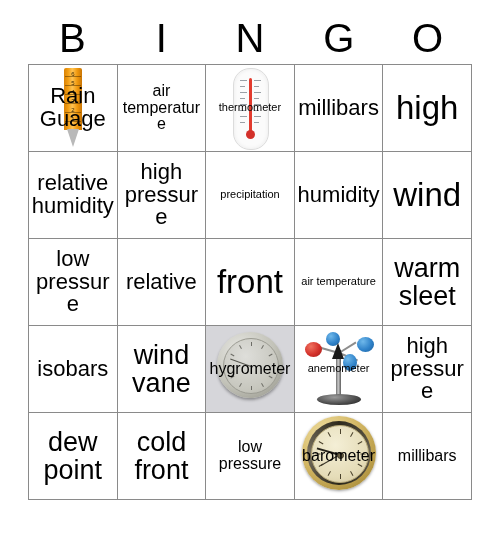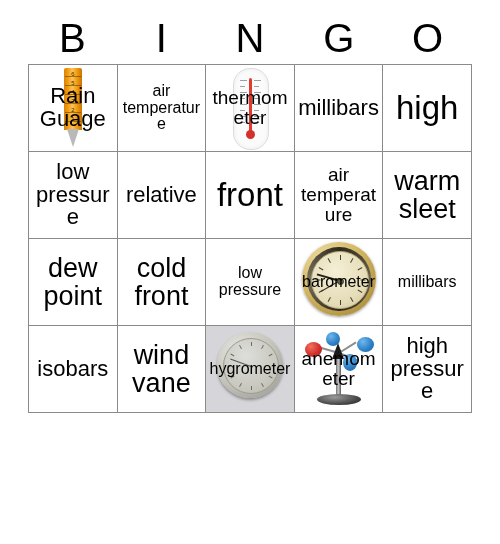--- a/index.html
+++ b/index.html
@@ -81,21 +81,21 @@
     box-sizing: border-box;
     line-height: 1.04;
     word-wrap: break-word;
     color: #000;
   }
   
   .fs-xl  { font-size: 33px; }
   .fs-lg  { font-size: 27px; }
   .fs-md  { font-size: 22px; }
   .fs-sm  { font-size: 16px; }
-  .fs-xs  { font-size: 19px; }
+  .fs-xs  { font-size: 11px; }
 
   
   
   .art-raingauge { position: relative; width: 24px; height: 84px; }
   .rg-tube {
     position: absolute; left: 3px; top: 2px;
     width: 18px; height: 62px;
     background: linear-gradient(90deg,#d98206 0%, #f29d12 22%, #ffc352 46%, #f0980d 74%, #c97504 100%);
     border-radius: 2px 2px 0 0;
   }
@@ -289,24 +289,51 @@
             <span class="cell-label fs-md">millibars</span>
           </div>
         </td>
         <td>
           <div class="cell-inner">
             <span class="cell-label fs-xl">high</span>
           </div>
         </td>
       </tr>
 
-
       <tr>
         <td>
           <div class="cell-inner">
+            <span class="cell-label fs-md">relative humidity</span>
+          </div>
+        </td>
+        <td>
+          <div class="cell-inner">
+            <span class="cell-label fs-md">high pressure</span>
+          </div>
+        </td>
+        <td>
+          <div class="cell-inner">
+            <span class="cell-label fs-xs">precipitation</span>
+          </div>
+        </td>
+        <td>
+          <div class="cell-inner">
+            <span class="cell-label fs-md">humidity</span>
+          </div>
+        </td>
+        <td>
+          <div class="cell-inner">
+            <span class="cell-label fs-xl">wind</span>
+          </div>
+        </td>
+      </tr>
+
+      <tr>
+        <td>
+          <div class="cell-inner">
             <span class="cell-label fs-md">low pressure</span>
           </div>
         </td>
         <td>
           <div class="cell-inner">
             <span class="cell-label fs-md">relative</span>
           </div>
         </td>
         <td>
           <div class="cell-inner">
@@ -314,20 +341,83 @@
           </div>
         </td>
         <td>
           <div class="cell-inner">
             <span class="cell-label fs-xs">air temperature</span>
           </div>
         </td>
         <td>
           <div class="cell-inner">
             <span class="cell-label fs-lg">warm sleet</span>
+          </div>
+        </td>
+      </tr>
+
+      <tr>
+        <td>
+          <div class="cell-inner">
+            <span class="cell-label fs-md">isobars</span>
+          </div>
+        </td>
+        <td>
+          <div class="cell-inner">
+            <span class="cell-label fs-lg">wind vane</span>
+          </div>
+        </td>
+        <td class="cell-bg-gray">
+          <div class="cell-inner">
+            <div class="cell-art">
+              <div class="art-hygro">
+                <div class="hy-bg"></div>
+                <div class="hy-rim"></div>
+                <div class="hy-face">
+                  <div class="hy-tick" style="transform:rotate(0deg)"></div>
+                  <div class="hy-tick" style="transform:rotate(30deg)"></div>
+                  <div class="hy-tick" style="transform:rotate(60deg)"></div>
+                  <div class="hy-tick" style="transform:rotate(90deg)"></div>
+                  <div class="hy-tick" style="transform:rotate(120deg)"></div>
+                  <div class="hy-tick" style="transform:rotate(150deg)"></div>
+                  <div class="hy-tick" style="transform:rotate(180deg)"></div>
+                  <div class="hy-tick" style="transform:rotate(210deg)"></div>
+                  <div class="hy-tick" style="transform:rotate(240deg)"></div>
+                  <div class="hy-tick" style="transform:rotate(270deg)"></div>
+                  <div class="hy-tick" style="transform:rotate(300deg)"></div>
+                  <div class="hy-tick" style="transform:rotate(330deg)"></div>
+                  <div class="hy-needle"></div>
+                </div>
+              </div>
+            </div>
+            <span class="cell-label fs-sm">hygrometer</span>
+          </div>
+        </td>
+        <td>
+          <div class="cell-inner">
+            <div class="cell-art">
+              <div class="art-anemo">
+                <div class="an-arm" style="left:40px; top:24px; width:22px; transform:rotate(196deg);"></div>
+                <div class="an-arm" style="left:40px; top:24px; width:20px; transform:rotate(-32deg);"></div>
+                <div class="an-arm" style="left:40px; top:24px; width:20px; transform:rotate(22deg);"></div>
+                <div class="an-cup red" style="left:6px;  top:14px; width:17px; height:15px;"></div>
+                <div class="an-cup blue" style="left:27px; top:4px;  width:14px; height:14px;"></div>
+                <div class="an-cup blue" style="left:58px; top:9px;  width:17px; height:15px;"></div>
+                <div class="an-cup blue" style="left:44px; top:26px; width:14px; height:17px;"></div>
+                <div class="an-post"></div>
+                <div class="an-hub"></div>
+                <div class="an-base"></div>
+              </div>
+            </div>
+            <span class="cell-label fs-xs">anemometer</span>
+          </div>
+        </td>
+        <td>
+          <div class="cell-inner">
+            <span class="cell-label fs-md">high pressure</span>
           </div>
         </td>
       </tr>
 
       <tr>
         <td>
           <div class="cell-inner">
             <span class="cell-label fs-lg">dew point</span>
           </div>
         </td>
@@ -368,78 +458,15 @@
             </div>
             <span class="cell-label fs-sm">barometer</span>
           </div>
         </td>
         <td>
           <div class="cell-inner">
             <span class="cell-label fs-sm">millibars</span>
           </div>
         </td>
       </tr>
-
-      <tr>
-        <td>
-          <div class="cell-inner">
-            <span class="cell-label fs-md">isobars</span>
-          </div>
-        </td>
-        <td>
-          <div class="cell-inner">
-            <span class="cell-label fs-lg">wind vane</span>
-          </div>
-        </td>
-        <td class="cell-bg-gray">
-          <div class="cell-inner">
-            <div class="cell-art">
-              <div class="art-hygro">
-                <div class="hy-bg"></div>
-                <div class="hy-rim"></div>
-                <div class="hy-face">
-                  <div class="hy-tick" style="transform:rotate(0deg)"></div>
-                  <div class="hy-tick" style="transform:rotate(30deg)"></div>
-                  <div class="hy-tick" style="transform:rotate(60deg)"></div>
-                  <div class="hy-tick" style="transform:rotate(90deg)"></div>
-                  <div class="hy-tick" style="transform:rotate(120deg)"></div>
-                  <div class="hy-tick" style="transform:rotate(150deg)"></div>
-                  <div class="hy-tick" style="transform:rotate(180deg)"></div>
-                  <div class="hy-tick" style="transform:rotate(210deg)"></div>
-                  <div class="hy-tick" style="transform:rotate(240deg)"></div>
-                  <div class="hy-tick" style="transform:rotate(270deg)"></div>
-                  <div class="hy-tick" style="transform:rotate(300deg)"></div>
-                  <div class="hy-tick" style="transform:rotate(330deg)"></div>
-                  <div class="hy-needle"></div>
-                </div>
-              </div>
-            </div>
-            <span class="cell-label fs-sm">hygrometer</span>
-          </div>
-        </td>
-        <td>
-          <div class="cell-inner">
-            <div class="cell-art">
-              <div class="art-anemo">
-                <div class="an-arm" style="left:40px; top:24px; width:22px; transform:rotate(196deg);"></div>
-                <div class="an-arm" style="left:40px; top:24px; width:20px; transform:rotate(-32deg);"></div>
-                <div class="an-arm" style="left:40px; top:24px; width:20px; transform:rotate(22deg);"></div>
-                <div class="an-cup red" style="left:6px;  top:14px; width:17px; height:15px;"></div>
-                <div class="an-cup blue" style="left:27px; top:4px;  width:14px; height:14px;"></div>
-                <div class="an-cup blue" style="left:58px; top:9px;  width:17px; height:15px;"></div>
-                <div class="an-cup blue" style="left:44px; top:26px; width:14px; height:17px;"></div>
-                <div class="an-post"></div>
-                <div class="an-hub"></div>
-                <div class="an-base"></div>
-              </div>
-            </div>
-            <span class="cell-label fs-xs">anemometer</span>
-          </div>
-        </td>
-        <td>
-          <div class="cell-inner">
-            <span class="cell-label fs-md">high pressure</span>
-          </div>
-        </td>
-      </tr>
     </tbody>
   </table>
 </div>
 
 </body></html>

